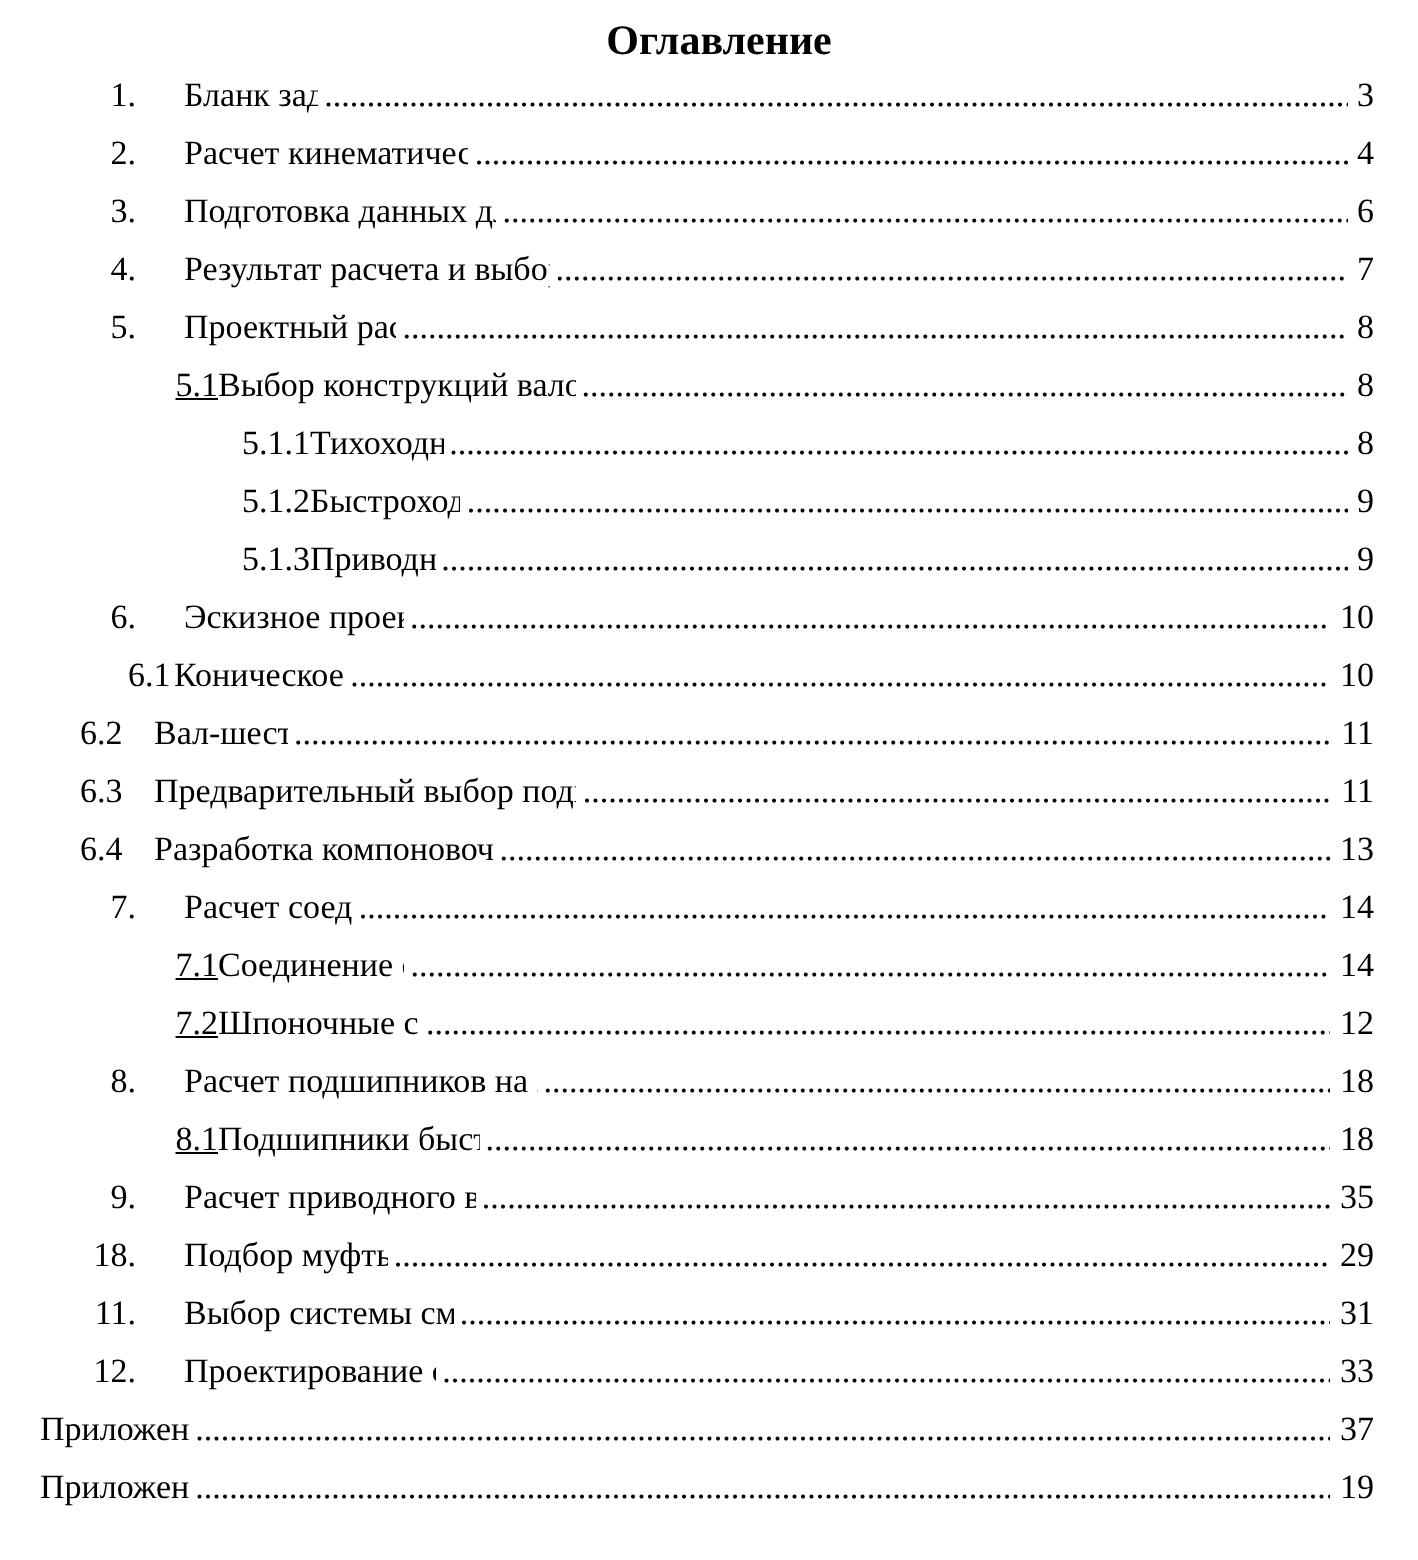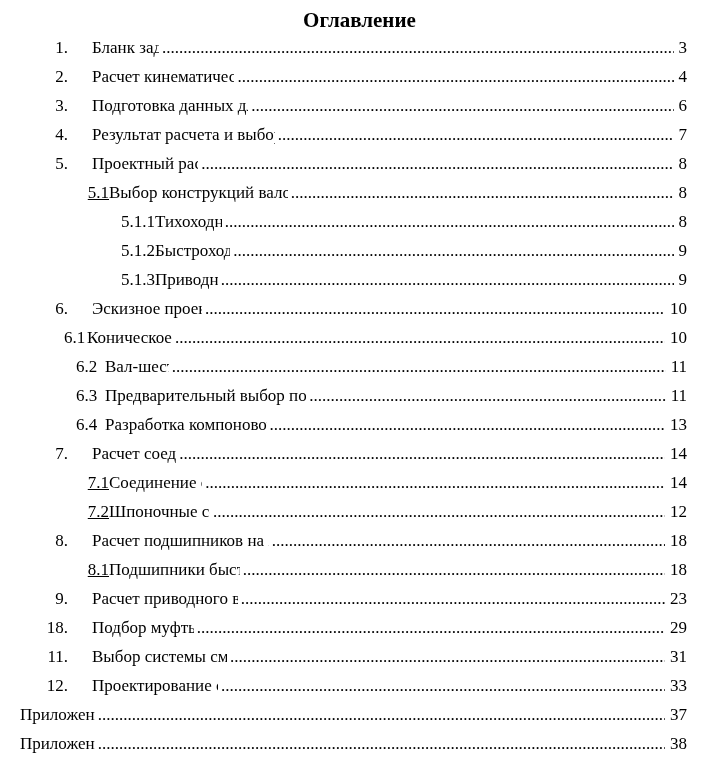--- a/index.html
+++ b/index.html
@@ -45,21 +45,21 @@
   .ttl {
     flex: 0 1 auto;
     overflow: hidden;
   }
   
   .l1  .num { margin-left: 24px; width: 24px; text-align: right; }
   .l1  .ttl { margin-left: 24px; }
   
   .l2a .num { margin-left: 53px; width: 36px; text-align: right; text-decoration: underline; }
   
-  .l2b .num { margin-left: 48px; width: 37px; text-align: center; }
+  .l2b .num { margin-left: 20px; width: 37px; text-align: left; }
   
   .l2c .num { margin-left: 44px; width: 23px; text-align: left; }
   
   .l3  .num { margin-left: 83px; width: 52px; text-align: right; }
   .leader {
     flex: 1 1 auto;
     overflow: hidden;
     margin: 0 5px 0 3px;
     min-width: 8px;
   }
@@ -188,21 +188,21 @@
       <div class="row l2a">
     <span class="num">8.1</span>
     <span class="ttl">Подшипники быстроходного вала</span>
     <span class="leader"></span>
     <span class="pg">18</span>
   </div>
       <div class="row l1">
     <span class="num">9.</span>
     <span class="ttl">Расчет приводного вала на прочность</span>
     <span class="leader"></span>
-    <span class="pg">23</span>
+    <span class="pg">35</span>
   </div>
       <div class="row l1">
     <span class="num">18.</span>
     <span class="ttl">Подбор муфты и расчет</span>
     <span class="leader"></span>
     <span class="pg">29</span>
   </div>
       <div class="row l1">
     <span class="num">11.</span>
     <span class="ttl">Выбор системы смазки редуктора</span>
@@ -218,16 +218,16 @@
       <div class="row app">
 
     <span class="ttl">Приложение 1</span>
     <span class="leader"></span>
     <span class="pg">37</span>
   </div>
       <div class="row app">
 
     <span class="ttl">Приложение 2</span>
     <span class="leader"></span>
-    <span class="pg">38</span>
+    <span class="pg">19</span>
   </div>
     </div>
 </div>
 
 </body></html>

